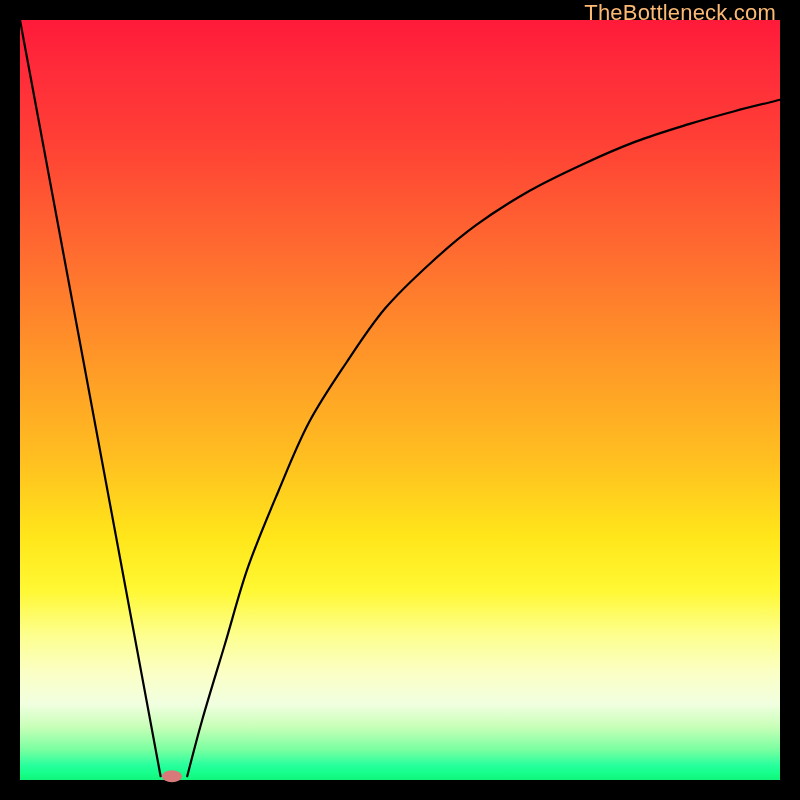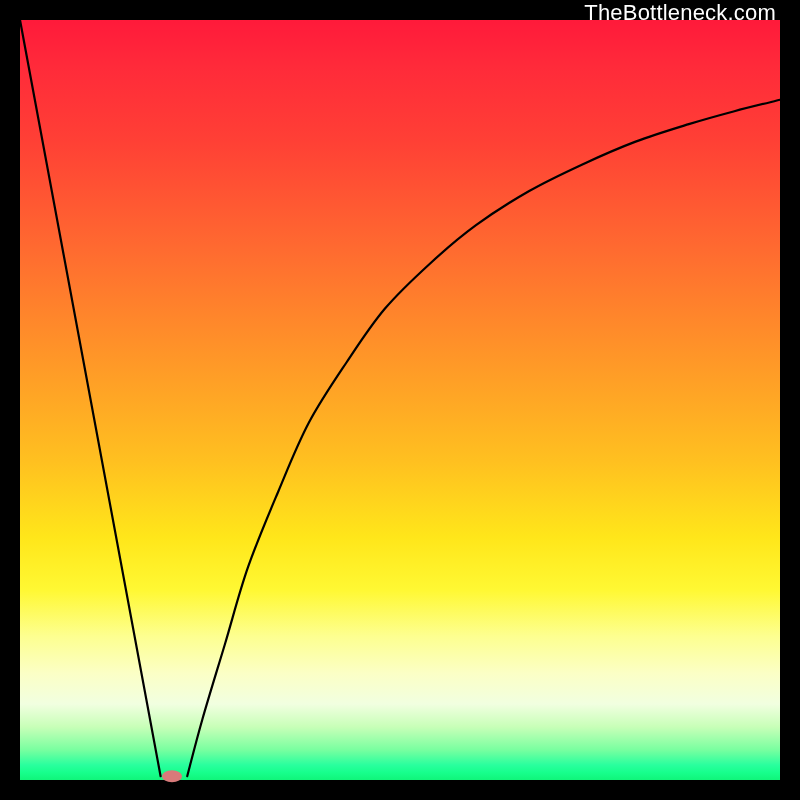--- a/index.html
+++ b/index.html
@@ -41,21 +41,21 @@
       #7affa0 96%,
       #2aff9e 98%,
       #17ff8d 99%,
       #10f57a 100%
     );
   }
   .watermark {
     position: absolute;
     top: 0;
     right: 24px;
-    color: #ffffff;
+    color: #fdba74;
     font-size: 22px;
     font-weight: 400;
     letter-spacing: 0.2px;
     text-align: center;
   }
   svg.curve {
     position: absolute;
     left: 0;
     top: 0;
     width: 760px;

